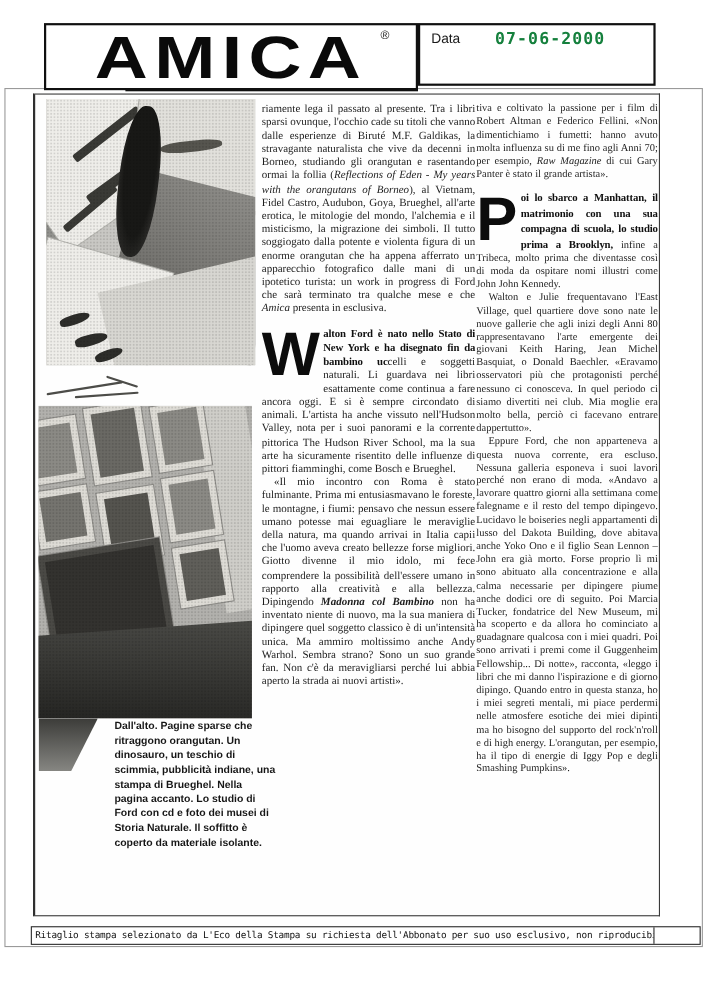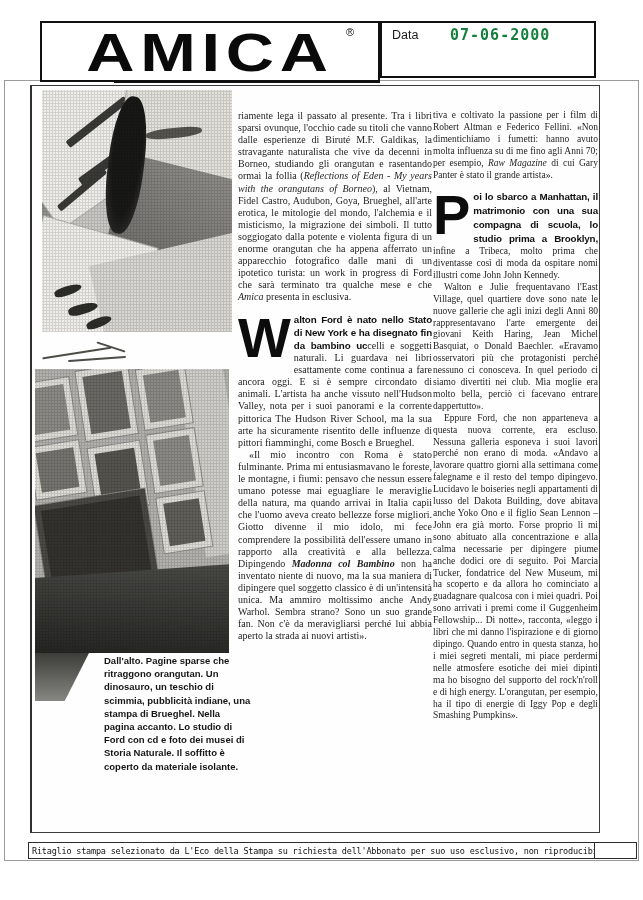--- a/index.html
+++ b/index.html
@@ -85,35 +85,35 @@
   .p2-tail{left:3px;top:567px;width:54px;height:48px;background:linear-gradient(180deg,#3c3c39,#868682);clip-path:polygon(0 0,100% 0,55% 100%,0 100%);}
 
   
   .caption{
     left:72px;top:568px;width:148px;
     font-family:"Liberation Sans",sans-serif;font-weight:bold;
     font-size:9.5px;line-height:13.2px;color:#161616;text-align:left;
   }
 
   
-  .col{top:24px;text-align:justify;color:#1d1d1d;}
+  .col{top:8px;text-align:justify;color:#1d1d1d;}
   .col-1{left:206px;width:194px;font-size:10px;line-height:12.1px;}
   .col-2{left:401px;width:165px;font-size:9.5px;line-height:11.9px;}
   .col p{margin:0;}
   .col p.ind{text-indent:11px;}
   .col p.gap{margin-top:9px;}
   .ital{font-style:italic;}
   .bital{font-style:italic;font-weight:bold;}
   .drop-cap{
     float:left;font-family:"Liberation Sans",sans-serif;font-weight:bold;
     font-size:56px;line-height:46px;height:50px;margin:2px 5px 0 0;color:#0c0c0c;
     letter-spacing:-2px;
   }
   .lead{
-    font-family:Liberation Sans, sans-serif;font-weight:bold;
+    font-family:Liberation Serif, serif;font-weight:bold;
     font-size:9.8px;line-height:13.2px;letter-spacing:-0.15px;color:#101010;
   }
 
   
   .footer-bar{left:28px;top:842px;width:609px;height:17px;border:1px solid #2b2b2b;box-sizing:border-box;background:#fff;}
   .footer-text{
     position:absolute;left:0;top:0;bottom:0;width:566px;border-right:1px solid #2b2b2b;
     font-family:"DejaVu Sans Mono",monospace;font-size:8.5px;letter-spacing:-0.2px;
     color:#111;display:flex;align-items:center;padding-left:3px;box-sizing:border-box;white-space:nowrap;overflow:hidden;
   }

